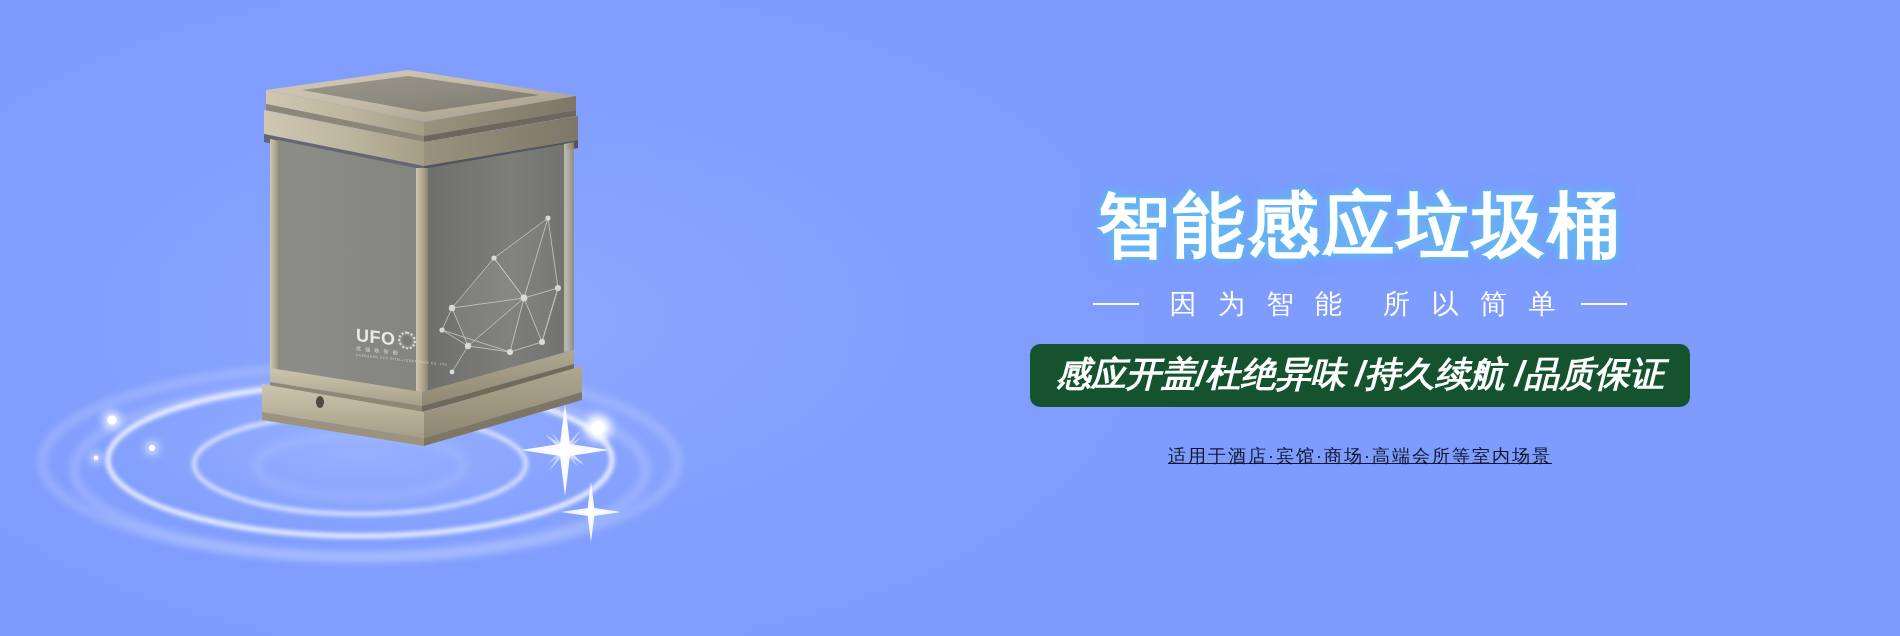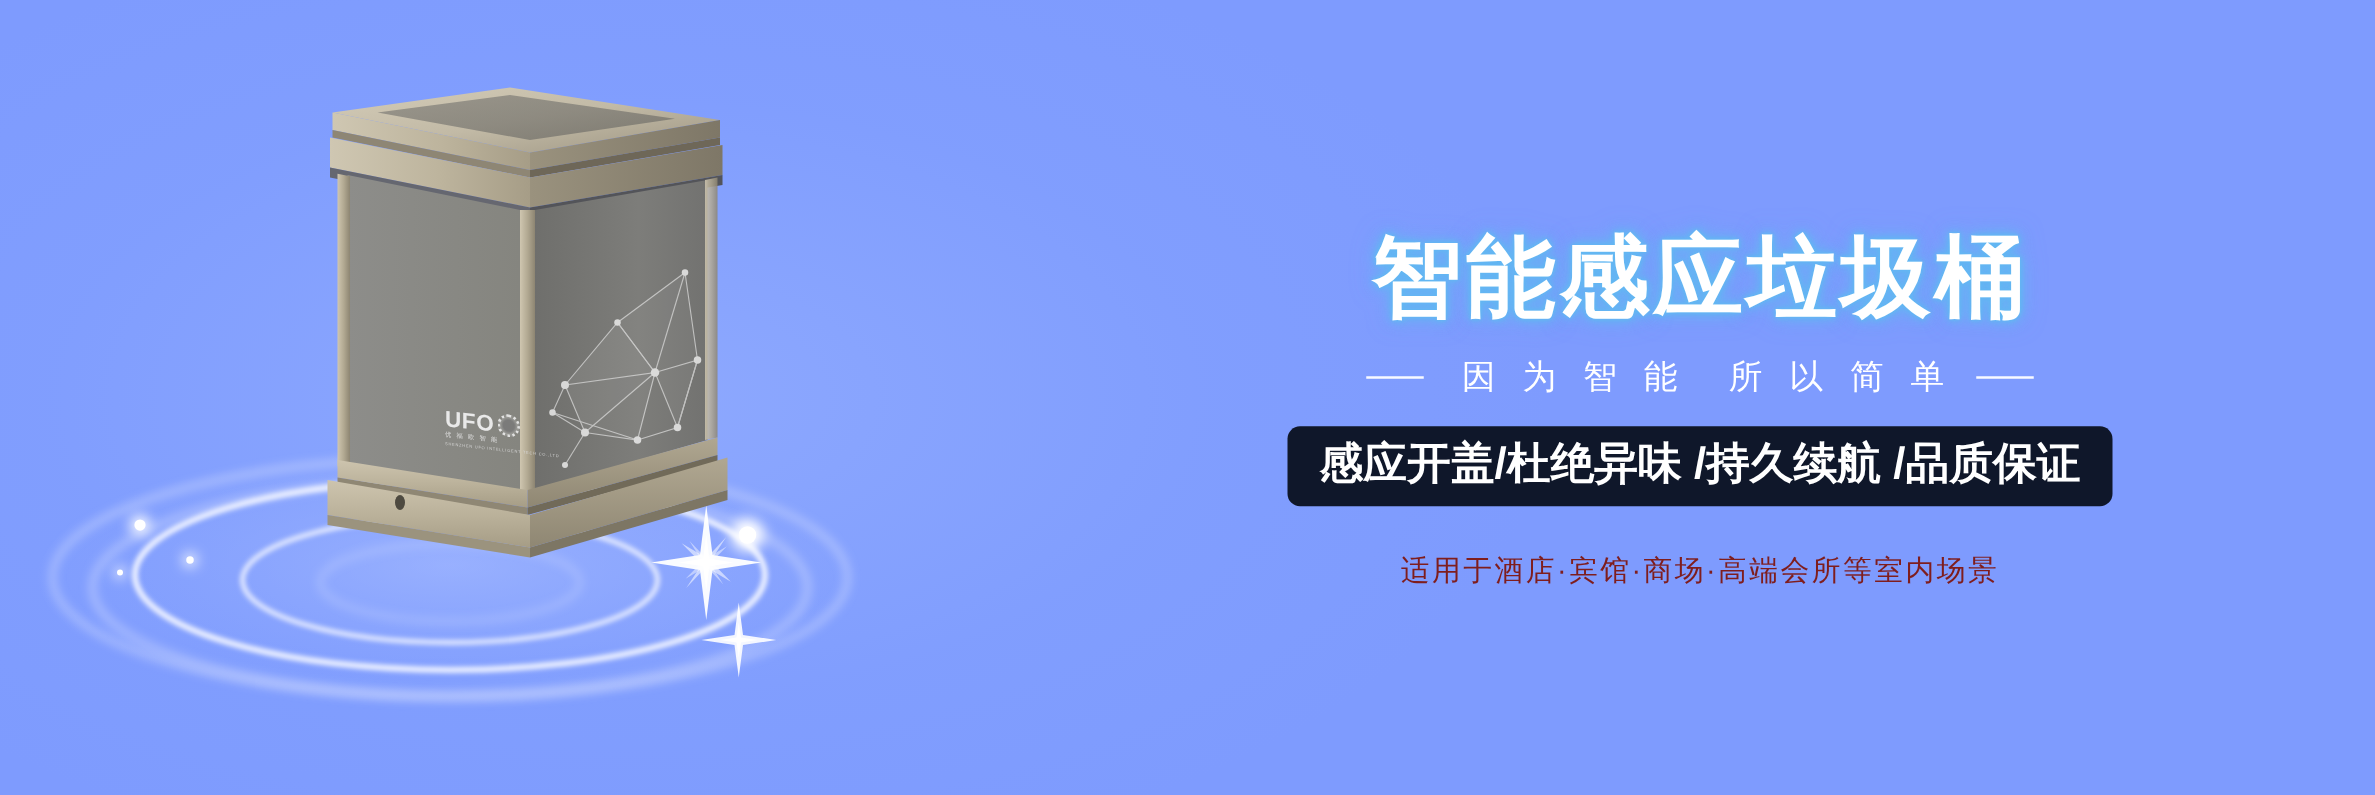--- a/index.html
+++ b/index.html
@@ -155,41 +155,43 @@
     color: #ffffff;
     font-size: 27px;
     font-weight: 500;
     letter-spacing: 7px;
     white-space: nowrap;
     line-height: 1;
     margin-left: 12px;
   }
 
   .feature-bar {
-    background: #0f172a;
+    background: #14532d;
     border-radius: 10px;
     padding: 11px 26px 14px 26px;
     margin: 0 0 40px 0;
+    font-style: italic;
   }
   .feature-text {
     color: #ffffff;
     font-size: 35px;
     font-weight: 700;
     letter-spacing: 0px;
     white-space: nowrap;
     line-height: 1.1;
   }
 
   .scene-text {
-    color: #7f1d1d;
-    font-size: 23px;
+    color: #0f172a;
+    font-size: 18px;
     font-weight: 500;
     letter-spacing: 2px;
     white-space: nowrap;
     line-height: 1;
+    text-decoration: underline;
   }
 </style>
 </head>
 <body>
 
 <div class="banner">
 
   <div class="bg-glow"></div>
 
   <div class="product-stage">

